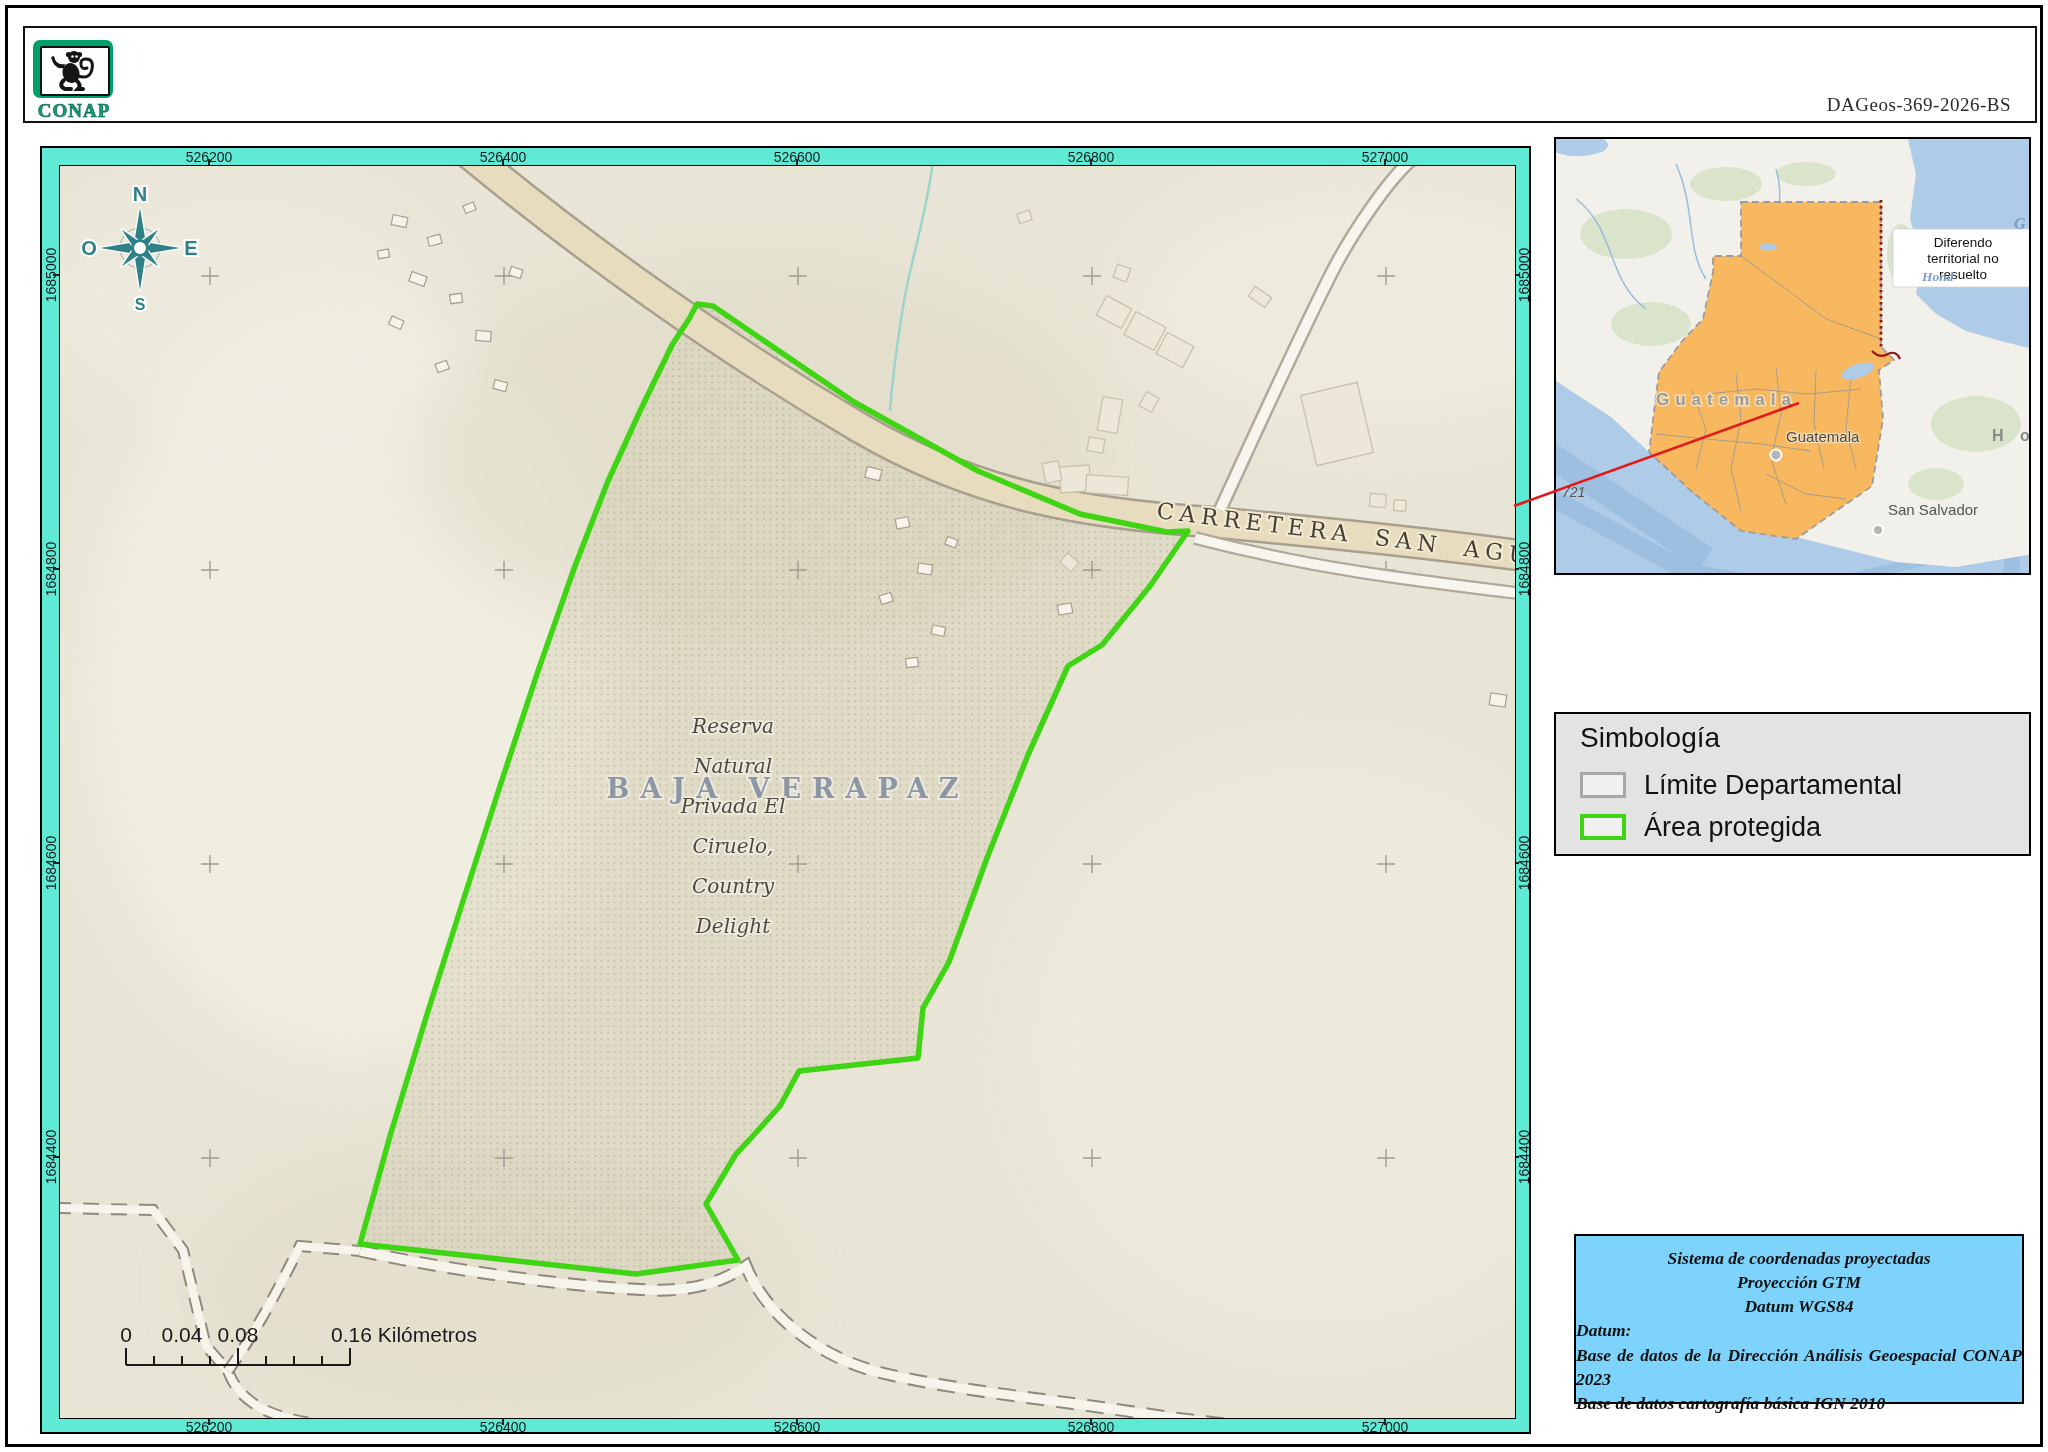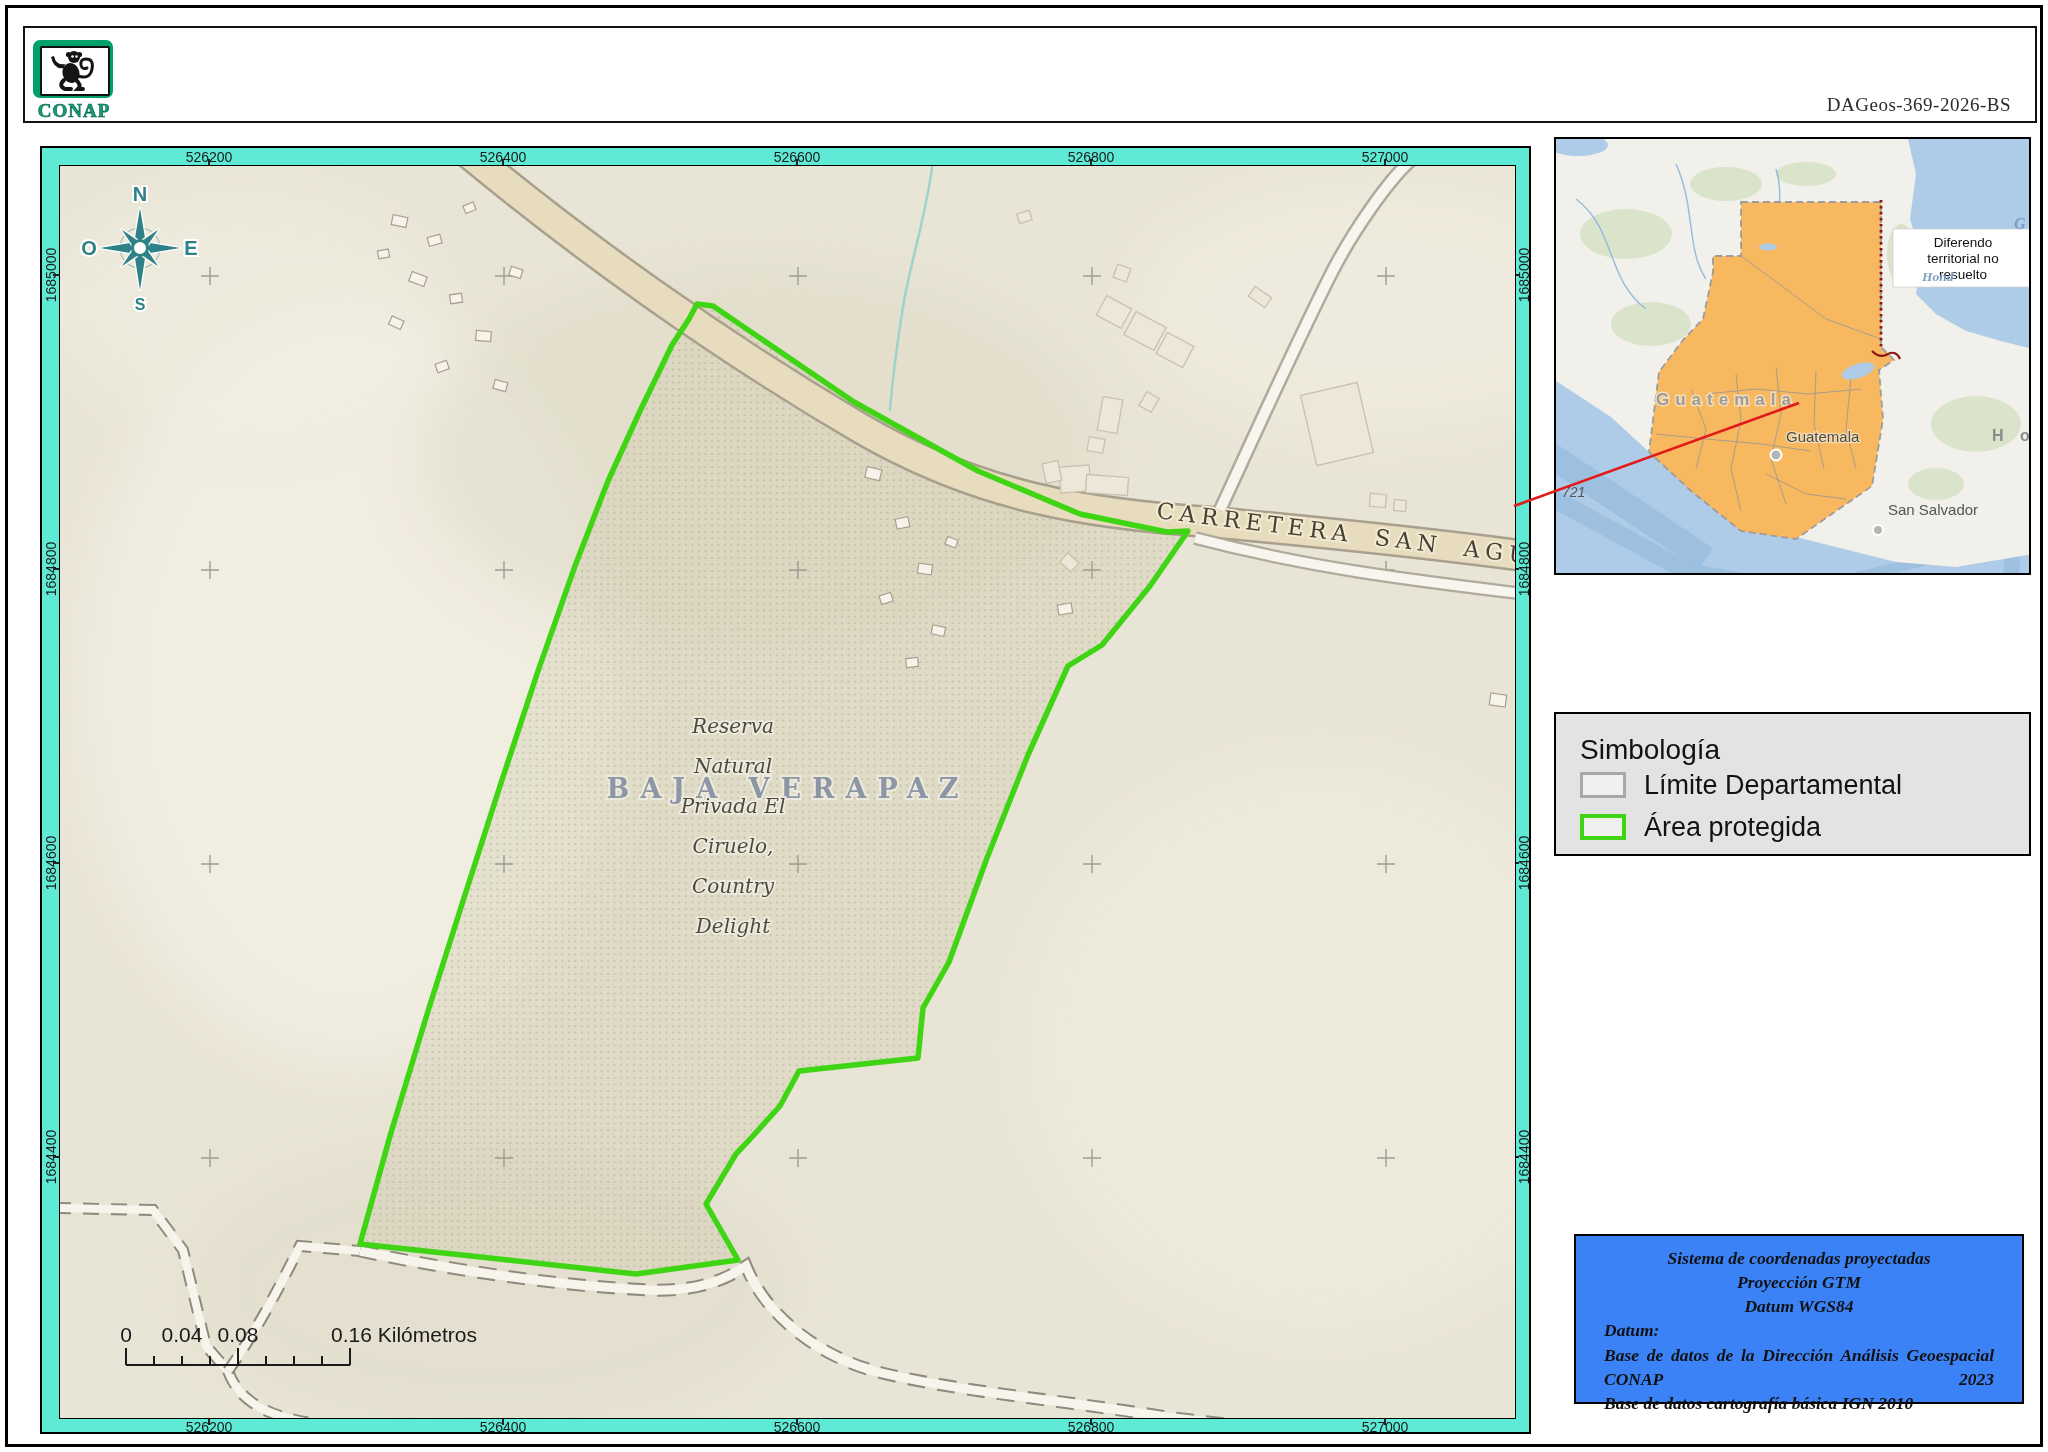--- a/index.html
+++ b/index.html
@@ -29,26 +29,26 @@
   .coord.side{transform:translate(-50%,-50%) rotate(-90deg);}
   .tick{position:absolute;background:#222;}
   .tick.h{width:1.5px;height:6px;}
   .tick.v{width:6px;height:1.5px;}
 
   
   #inset{position:absolute;left:1554px;top:137px;width:477px;height:438px;border:2px solid #000;
          box-sizing:border-box;background:#aecbe7;overflow:hidden;}
   #legend{position:absolute;left:1554px;top:712px;width:477px;height:144px;border:2px solid #000;
           box-sizing:border-box;background:#e3e3e3;}
-  #legend .legend-title{position:absolute;left:24px;top:20px;font-size:28px;color:#111;}
+  #legend .legend-title{position:absolute;left:24px;top:8px;font-size:28px;color:#111;}
   .legend-row{position:absolute;left:24px;height:32px;}
   .legend-row .swatch{position:absolute;left:0;top:2px;width:46px;height:26px;background:#f0f0ee;box-sizing:border-box;}
   .legend-row .lbl{position:absolute;left:64px;top:0;font-size:27px;color:#111;white-space:nowrap;}
   #info-box{position:absolute;left:1574px;top:1234px;width:450px;height:170px;border:2px solid #000;
-            box-sizing:border-box;background:#3b82f6;padding:10px 28px;
+            box-sizing:border-box;background:#7dd3fc;padding:10px 0;
             font-family:"Liberation Serif",serif;font-style:italic;font-weight:bold;
             font-size:17.5px;line-height:1.38;color:#111;}
   #info-box .center{text-align:center;}
   #info-box .justify{text-align:justify;text-align-last:justify;}
   #leader-svg{position:absolute;left:0;top:0;pointer-events:none;z-index:60;}
 
   svg text{user-select:none;}
 </style>
 </head>
 <body>

